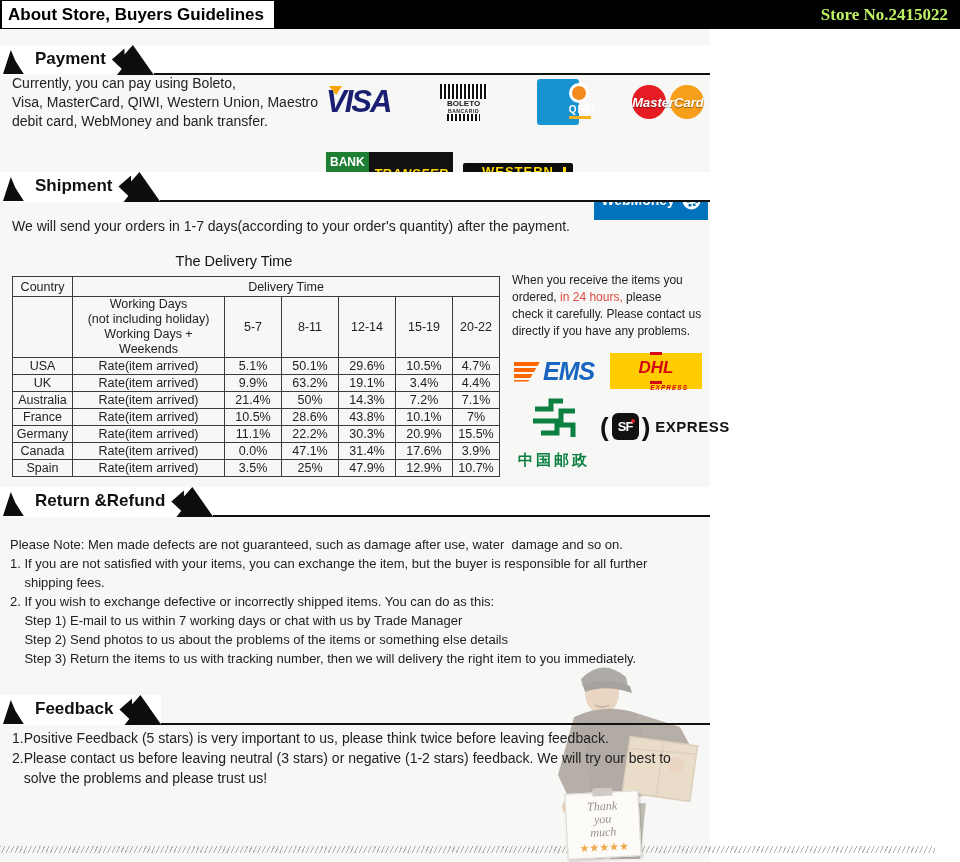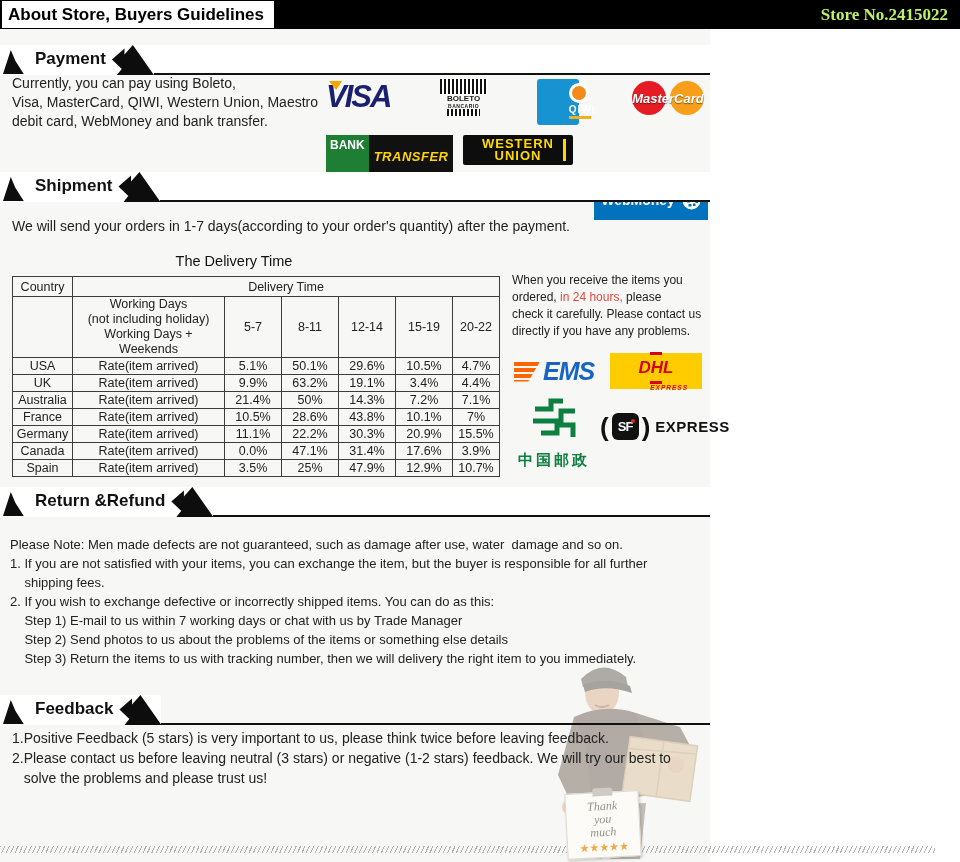--- a/index.html
+++ b/index.html
@@ -26,21 +26,21 @@
               clip-path:polygon(0% 100%, 30% 0%, 48% 46%, 80% 100%); }
   .band-label { font-size:17px; font-weight:600; color:#111; padding:0 6px 2px 2px; white-space:nowrap; }
   .tri-right { width:42px; height:30px; background:#0d0d0d;
                clip-path:polygon(0% 48%, 30% 12%, 30% 32%, 50% 0%, 100% 100%, 12% 100%, 30% 68%, 30% 88%); }
   .band-line { flex:1; align-self:stretch; border-bottom:2px solid #111; }
 
   .body-text { position:absolute; white-space:pre-wrap; color:#222; }
 
   
   .pay-logos { position:absolute; left:326px; top:50px; width:382px; }
-  .pay-row { display:flex; align-items:flex-start; justify-content:space-between; }
+  .pay-row { display:flex; align-items:center; justify-content:space-between; }
   .pay-row + .pay-row { margin-top:10px; }
 
   .visa { position:relative; font-size:31px; font-weight:900; font-style:italic;
           color:#1a1f71; letter-spacing:-2px; font-family:"Liberation Sans",sans-serif; }
   .visa-flame { position:absolute; left:3px; top:2px; width:13px; height:9px; background:#f7a600;
                 clip-path:polygon(0 0,100% 0,55% 100%); }
 
   .boleto { width:48px; text-align:center; }
   .boleto .bars { height:15px; background:repeating-linear-gradient(90deg,#111 0 2px,#fff 2px 4px); }
   .boleto .bars.small { height:7px; width:70%; margin:0 auto; }

